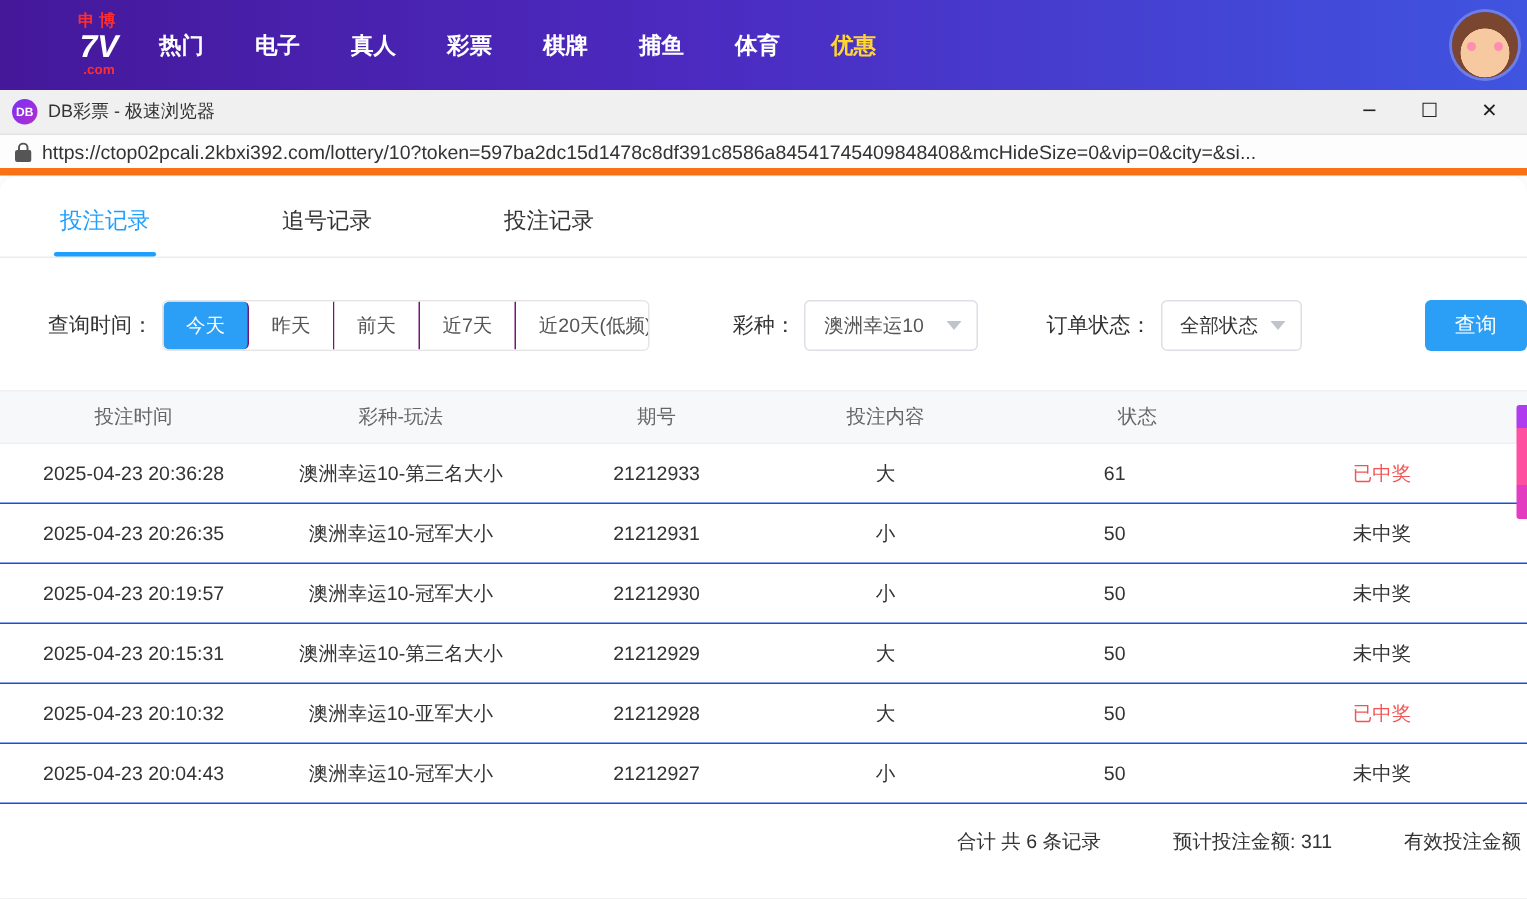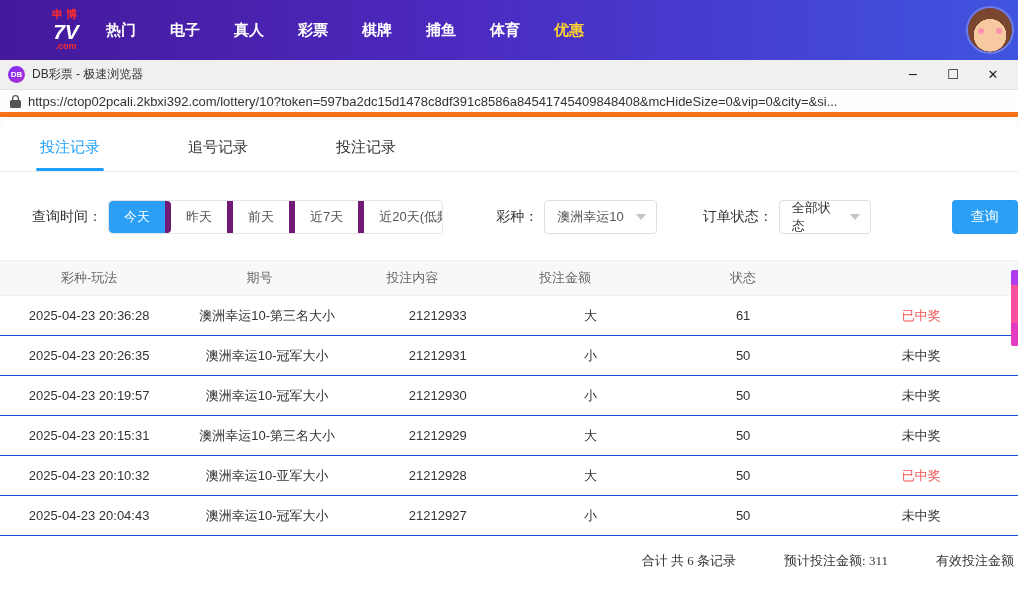--- a/index.html
+++ b/index.html
@@ -39,21 +39,21 @@
     box-shadow:0 0 6px rgba(0,0,0,.06); margin-top:1px; }
   .tabs { display:flex; gap:88px; padding:20px 0 0 40px; border-bottom:1px solid #ececec; }
   .tab { font-size:15px; color:#333; padding-bottom:14px; cursor:pointer; position:relative; }
   .tab.active { color:#1e9fff; }
   .tab.active::after { content:""; position:absolute; left:-4px; right:-4px; bottom:0; height:3px; background:#1e9fff; border-radius:2px; }
 
   .filters { display:flex; align-items:center; margin:28px 0 0 32px; font-size:14px; color:#333; }
   .flabel { margin-right:6px; white-space:nowrap; }
   .timegroup { display:flex; border:1px solid #e5e5e5; border-radius:4px; overflow:hidden; }
   .topt { padding:0 15px; height:32px; display:flex; align-items:center; font-size:13px; color:#555;
-    background:#fff; border:none; border-right:6px solid #701a75; cursor:pointer; white-space:nowrap; }
+    background:#fff; border:none; border-right:1px solid #701a75; cursor:pointer; white-space:nowrap; }
   .topt:last-child { border-right:none; }
   .topt.active { background:#2b9ff6; color:#fff; border-radius:4px; }
   .sel { display:flex; align-items:center; justify-content:space-between; border:1px solid #dcdfe6; border-radius:4px;
     height:34px; padding:0 10px 0 12px; font-size:13px; color:#555; cursor:pointer; background:#fff; }
   .sel.lottery { width:120px; margin-right:46px; }
   .sel.status { width:98px; margin-right:38px; }
   .caret { width:0; height:0; border-left:5px solid transparent; border-right:5px solid transparent; border-top:6px solid #c0c4cc; margin-left:8px; }
   .searchbtn { width:72px; height:34px; background:#2b9ff6; color:#fff; font-size:14px; border:none; border-radius:4px; cursor:pointer; }
   .gap1 { width:58px; } .gap2 { width:46px; }
 
@@ -66,21 +66,21 @@
   .c-time   { width:17.5%; }
   .c-play   { width:17.5%; }
   .c-period { width:16%; }
   .c-content{ width:14%; }
   .c-amount { width:16%; }
   .c-status { width:19%; }
   .status { color:#333; }
   .status.won { color:#f25555; }
 
   .summary { display:flex; justify-content:flex-end; align-items:center; gap:48px;
-    padding:16px 4px 0 0; font-size:13px; color:#333; white-space:nowrap;font-family:Liberation Serif, serif; }
+    padding:16px 4px 0 0; font-size:13px; color:#333; white-space:nowrap; }
 
   .edge-strip { position:absolute; right:0; top:270px; width:7px; height:76px;
     background:linear-gradient(180deg,#b03cf0 0 20%,#ff4fa0 20% 70%,#e33cc0 70% 100%); border-radius:2px 0 0 2px; }
 </style>
 </head>
 <body>
 
 <div class="screen">
 
   <header class="topnav">
@@ -148,24 +148,24 @@
       <div class="sel status">
         <span>全部状态</span>
         <span class="caret"></span>
       </div>
       <div class="gap2"></div>
       <button class="searchbtn">查询</button>
     </div>
 
     <div class="table">
       <div class="tr thead">
+        <div class="th c-time">投注时间</div>
         <div class="th c-play">彩种-玩法</div>
         <div class="th c-period">期号</div>
         <div class="th c-content">投注内容</div>
-        <div class="th c-amount">投注金额</div>
         <div class="th c-status">状态</div>
       </div>
       <div>
   <div class="tr">
     <div class="td c-time">2025-04-23 20:36:28</div>
     <div class="td c-play">澳洲幸运10-第三名大小</div>
     <div class="td c-period">21212933</div>
     <div class="td c-content">大</div>
     <div class="td c-amount">61</div>
     <div class="td c-status status won">已中奖</div>

